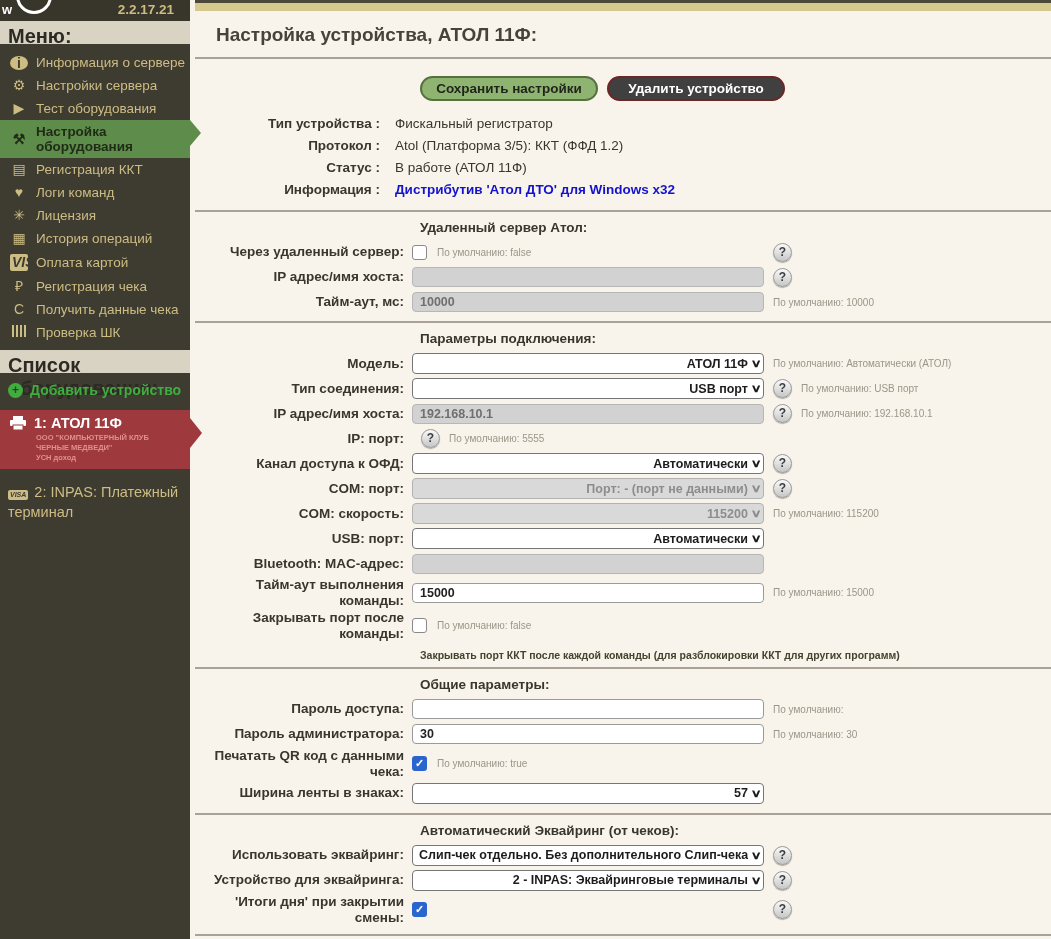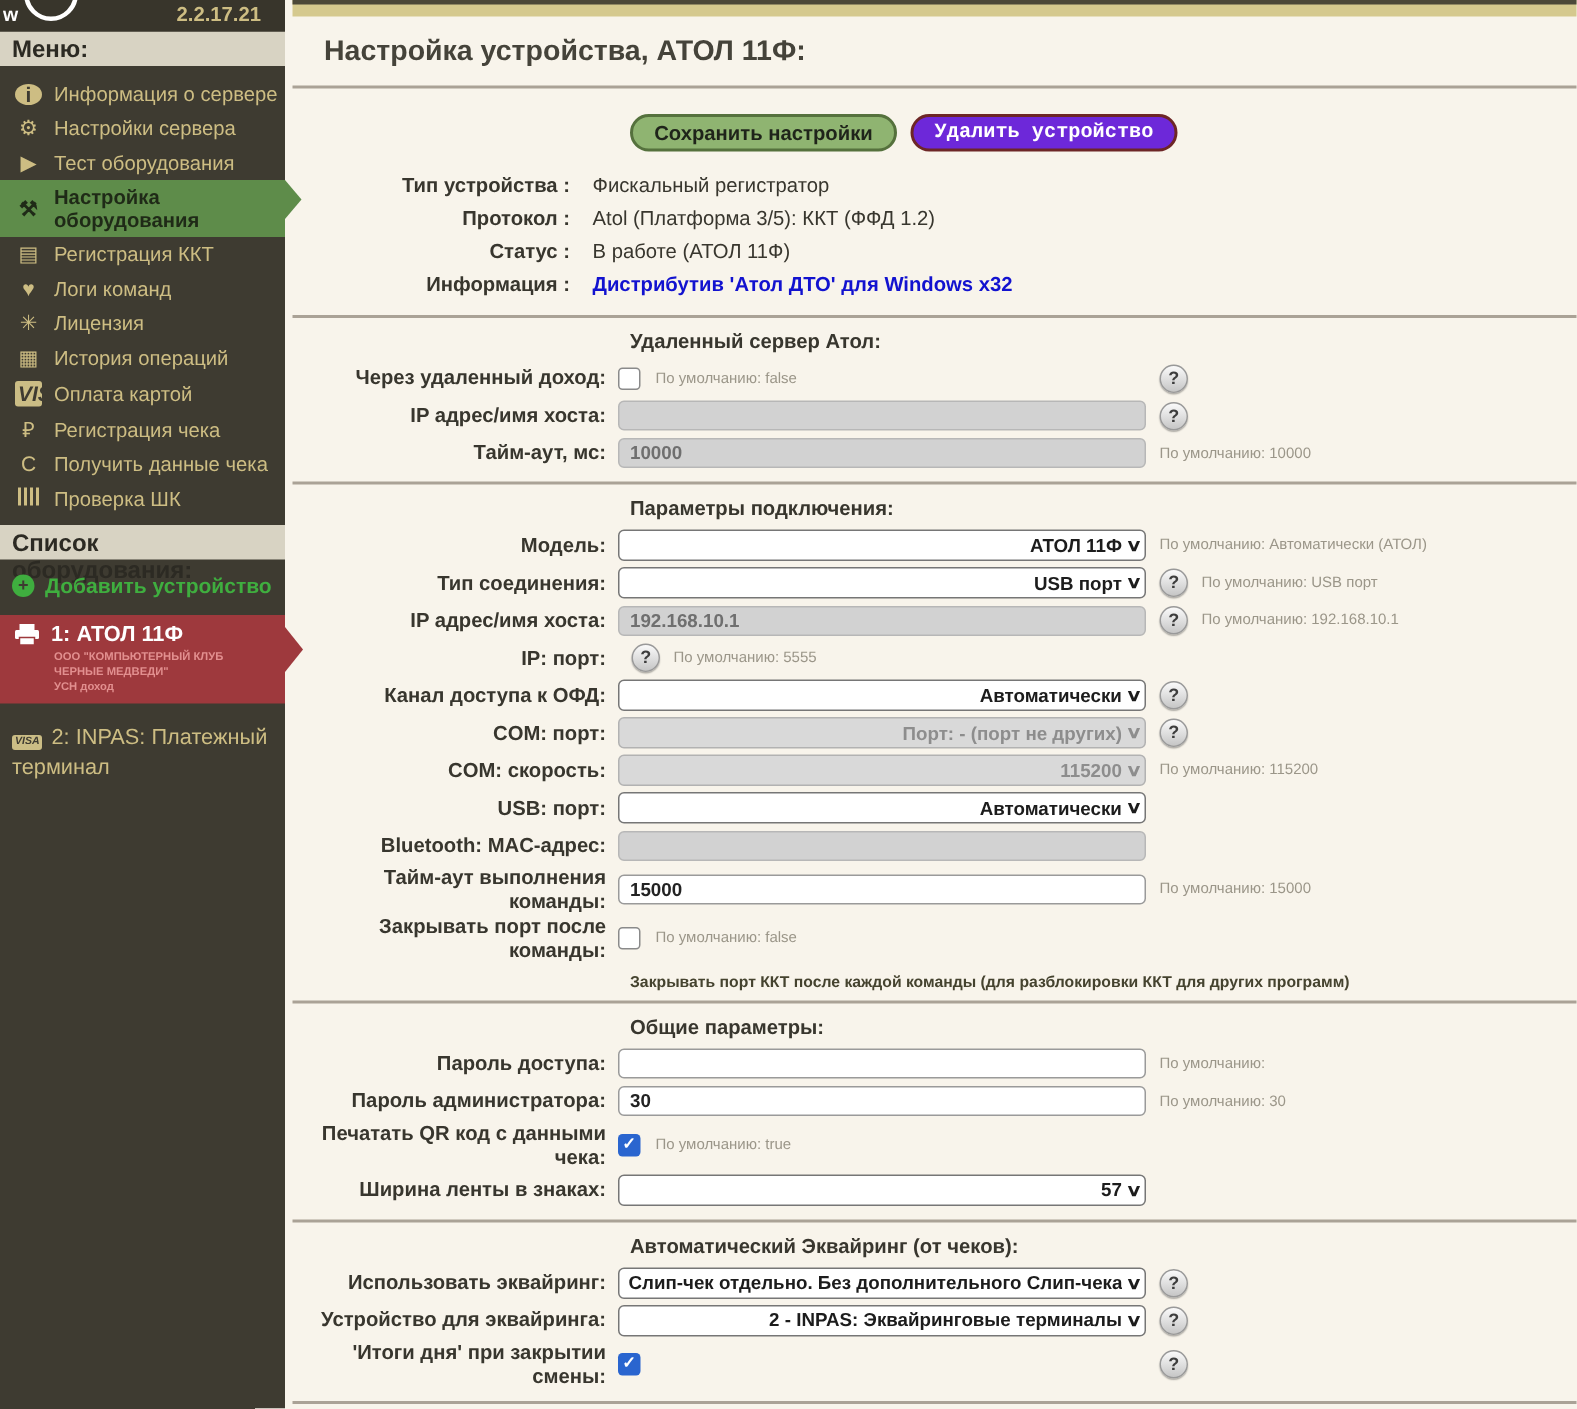--- a/index.html
+++ b/index.html
@@ -7,21 +7,21 @@
   body {
     width:1051px; height:939px; overflow:hidden; position:relative;
     background:#f8f4eb; font-family:"Liberation Sans", sans-serif; color:#38362e;
   }
   
   .sidebar { position:absolute; left:0; top:0; width:190px; height:939px; background:#3e3b31; z-index:5; }
   .logo-area { height:21px; position:relative; background:#38352b; }
   .logo-ring { position:absolute; left:16px; top:-22px; width:36px; height:36px; border:3px solid #fff; border-radius:50%; }
   .logo-wave { position:absolute; left:2px; top:2px; color:#fff; font-size:13px; font-weight:bold; }
   .version { position:absolute; right:16px; top:2px; color:#cdbd83; font-weight:bold; font-size:13.5px; }
-  .side-header { background:#d8d3c3; color:#2c2a23; font-weight:bold; font-size:16px; padding:4px 8px; height:23px; }
+  .side-header { background:#d8d3c3; color:#2c2a23; font-weight:bold; font-size:20px; padding:4px 8px; height:23px; }
   .menu { padding:7px 0 6px 0; }
   .mitem { display:flex; align-items:center; gap:8px; padding:4px 4px 4px 10px; min-height:19px;
            color:#cdbd83; font-size:13.5px; position:relative; cursor:pointer; }
   .mitem .mi { width:18px; flex:none; text-align:center; font-size:14px; line-height:15px; }
   .mitem.active { background:#5e8c4a; color:#1f2a17; font-weight:bold; }
   .mitem.active .mi { color:#1f2a17; }
   .ptr-green { position:absolute; right:-11px; top:0; width:0; height:0;
                border-top:13px solid transparent; border-bottom:13px solid transparent; border-left:11px solid #5e8c4a; }
   .ico-circlei { display:inline-block; width:14px; height:14px; border-radius:50%; background:#cdbd83;
                  color:#3e3b31; font-size:10px; font-weight:bold; line-height:14px; text-align:center; }
@@ -41,21 +41,21 @@
   .dev2 .visa-badge { margin-right:6px; }
   
   .main { position:absolute; left:195px; top:0; width:861px; height:939px; background:#f8f4eb; }
   .topbar { height:11px; background:#d5c98e; border-top:3px solid #4c4838; }
   .title-wrap { padding:13px 0 11px 21px; }
   .page-title { font-size:19px; font-weight:bold; color:#45433a; }
   .hr { height:2px; background:#aaa296; }
   .btn-row { display:flex; gap:9px; margin:17px 0 11px 225px; }
   .btn { border-radius:14px; font-weight:bold; font-size:13.5px; padding:3px 0; width:178px; text-align:center; cursor:pointer; }
   .btn-save { background:#8fb471; border:2px solid #55713d; color:#1f241a; }
-  .btn-del  { background:#6d28d9; border:2px solid #6d2626; color:#fff;font-family:Liberation Mono, monospace; }
+  .btn-del  { background:#404040; border:2px solid #6d2626; color:#fff; }
   .info-rows { margin:6px 0 10px 0; }
   .irow { display:flex; align-items:center; min-height:22px; font-size:13.5px; }
   .irow .il { width:185px; text-align:right; font-weight:bold; }
   .irow .iv { margin-left:15px; }
   .ilink { color:#1212cf; font-weight:bold; cursor:pointer; }
   .sec-title { font-weight:bold; font-size:13.5px; margin:8px 0 6px 225px; }
   .frow { display:flex; align-items:center; margin:3px 0; min-height:22px; }
   .frow .fl { width:217px; padding-right:8px; text-align:right; font-weight:bold; font-size:13.5px; line-height:1.15; flex:none; }
   .frow .fc { width:352px; display:flex; align-items:center; gap:10px; flex:none; }
   .frow .fa { margin-left:9px; display:flex; align-items:center; gap:9px; }
@@ -189,21 +189,21 @@
     </div>
     <div class="irow">
       <span class="il">Информация :</span>
       <span class="iv ilink">Дистрибутив 'Атол ДТО' для Windows x32</span>
     </div>
   </div>
   <div class="hr"></div>
 
   <div class="sec-title">Удаленный сервер Атол:</div>
   <div class="frow">
-    <span class="fl">Через удаленный доход:</span>
+    <span class="fl">Через удаленный сервер:</span>
     <span class="fc">
       <span class="cb off"></span>
       <span class="def">По умолчанию: false</span>
     </span>
     <span class="fa">
         <span class="help">?</span>
       </span>
   </div>
   <div class="frow">
     <span class="fl">IP адрес/имя хоста:</span>
@@ -278,21 +278,21 @@
           </span>
         </span>
       <span class="fa">
           <span class="help">?</span>
         </span>
     </div>
     <div class="frow">
       <span class="fl">COM: порт:</span>
       <span class="fc">
           <span class="sel dis">
-        <span class="st">Порт: - (порт не других)</span>
+        <span class="st">Порт: - (порт не данными)</span>
             <span class="chev">∨</span>
           </span>
         </span>
       <span class="fa">
           <span class="help">?</span>
         </span>
     </div>
     <div class="frow">
       <span class="fl">COM: скорость:</span>
       <span class="fc">

